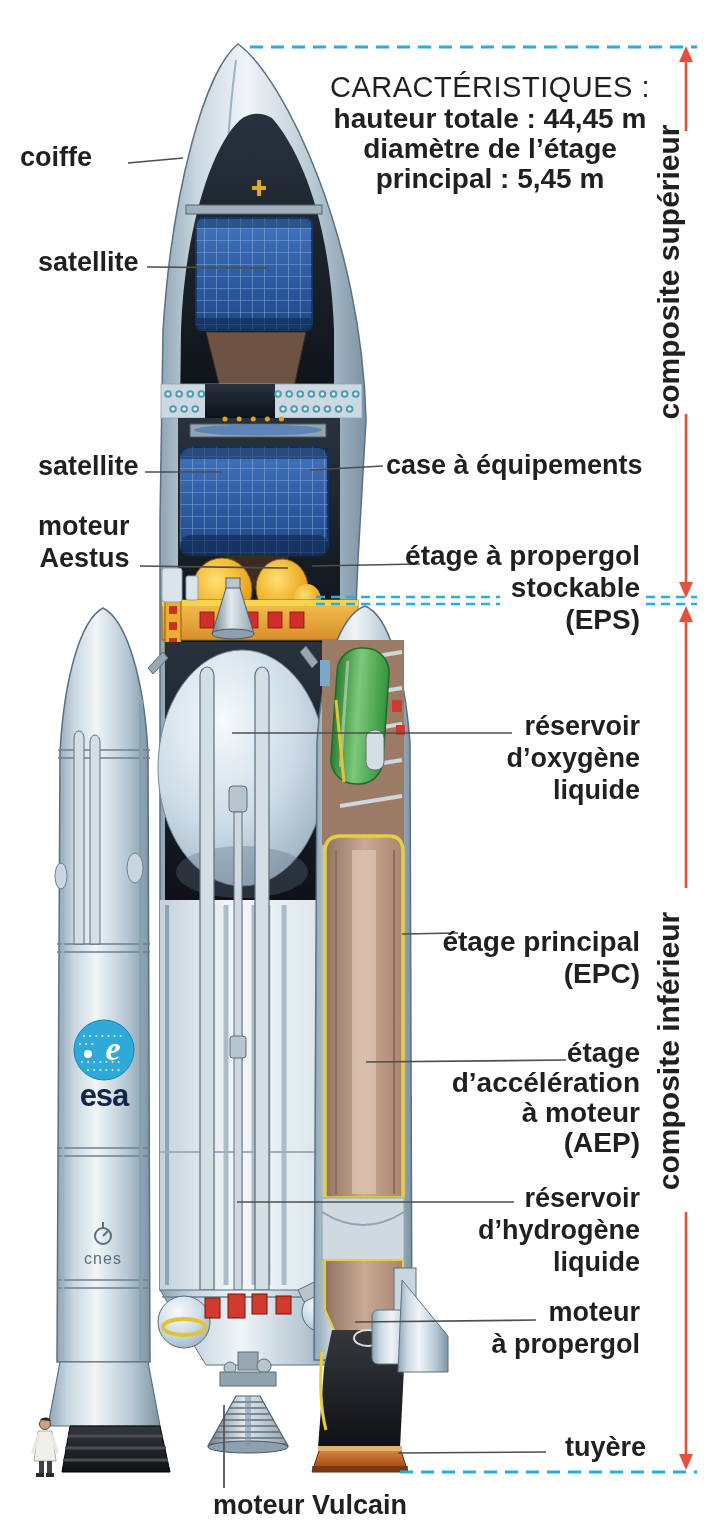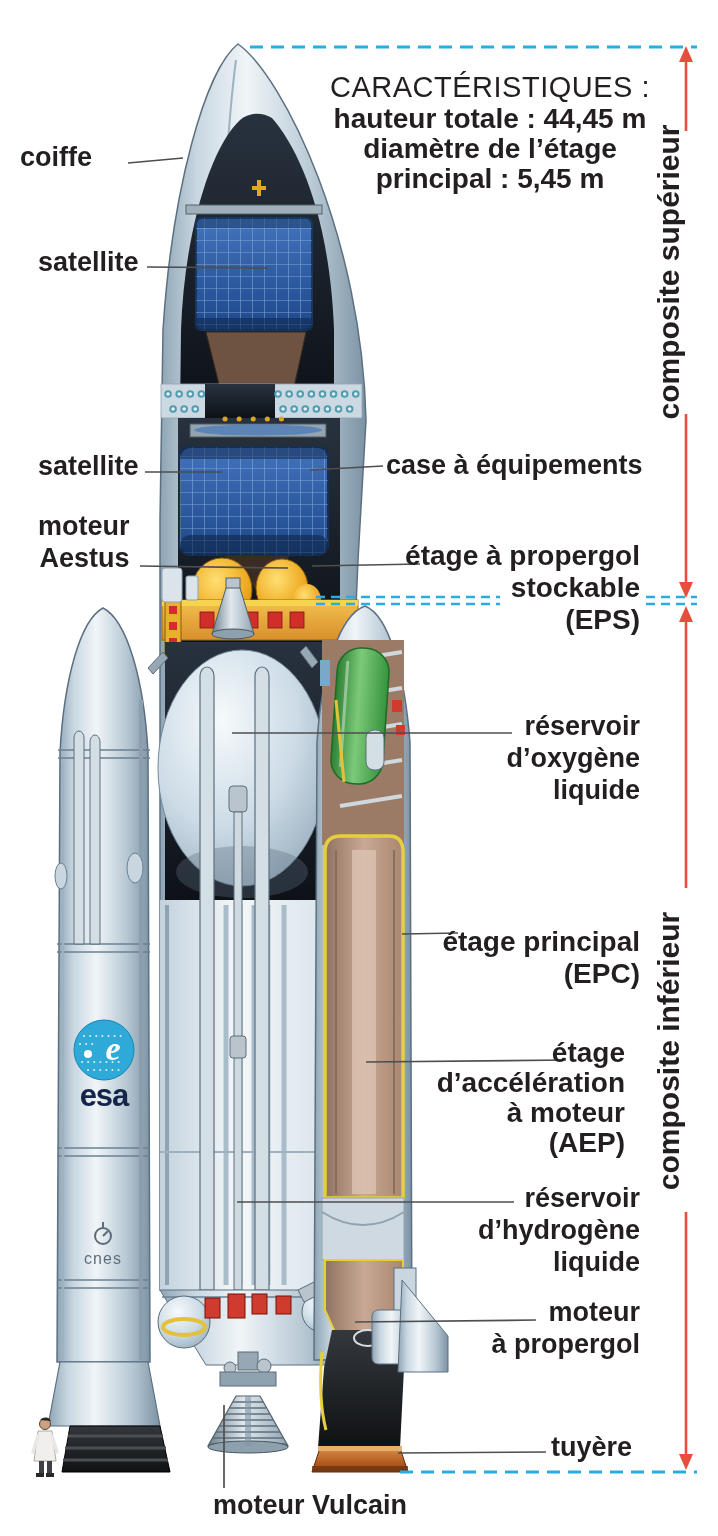--- a/index.html
+++ b/index.html
@@ -348,34 +348,34 @@
 </div>
 <div class="lbl rt" style="right:78px;top:710px;">
   <span>réservoir</span>
   <span>d’oxygène</span>
   <span>liquide</span>
 </div>
 <div class="lbl rt it" style="right:78px;top:910px;margin-top:16px;">
   <span>étage principal</span>
   <span>(EPC)</span>
 </div>
-<div class="lbl rt it" style="right:93px;top:1038px;line-height:30px;">
+<div class="lbl rt it" style="right:78px;top:1038px;line-height:30px;">
   <span>étage</span>
   <span>d’accélération</span>
   <span>à moteur</span>
   <span>(AEP)</span>
 </div>
 <div class="lbl rt" style="right:78px;top:1182px;">
   <span>réservoir</span>
   <span>d’hydrogène</span>
   <span>liquide</span>
 </div>
 <div class="lbl rt" style="right:78px;top:1296px;">
   <span>moteur</span>
   <span>à propergol</span>
 </div>
-<div class="lbl rt" style="right:86px;top:1431px;">tuyère</div>
+<div class="lbl rt" style="right:72px;top:1431px;">tuyère</div>
 <div class="lbl ctr" style="left:175px;top:1489px;width:270px;">moteur Vulcain</div>
 
 <div class="vert" style="left:519px;top:255px;width:300px;height:34px;">composite supérieur</div>
 <div class="vert" style="left:509px;top:1034px;width:320px;height:34px;">composite inférieur</div>
 
 </div>
 
 </body></html>

